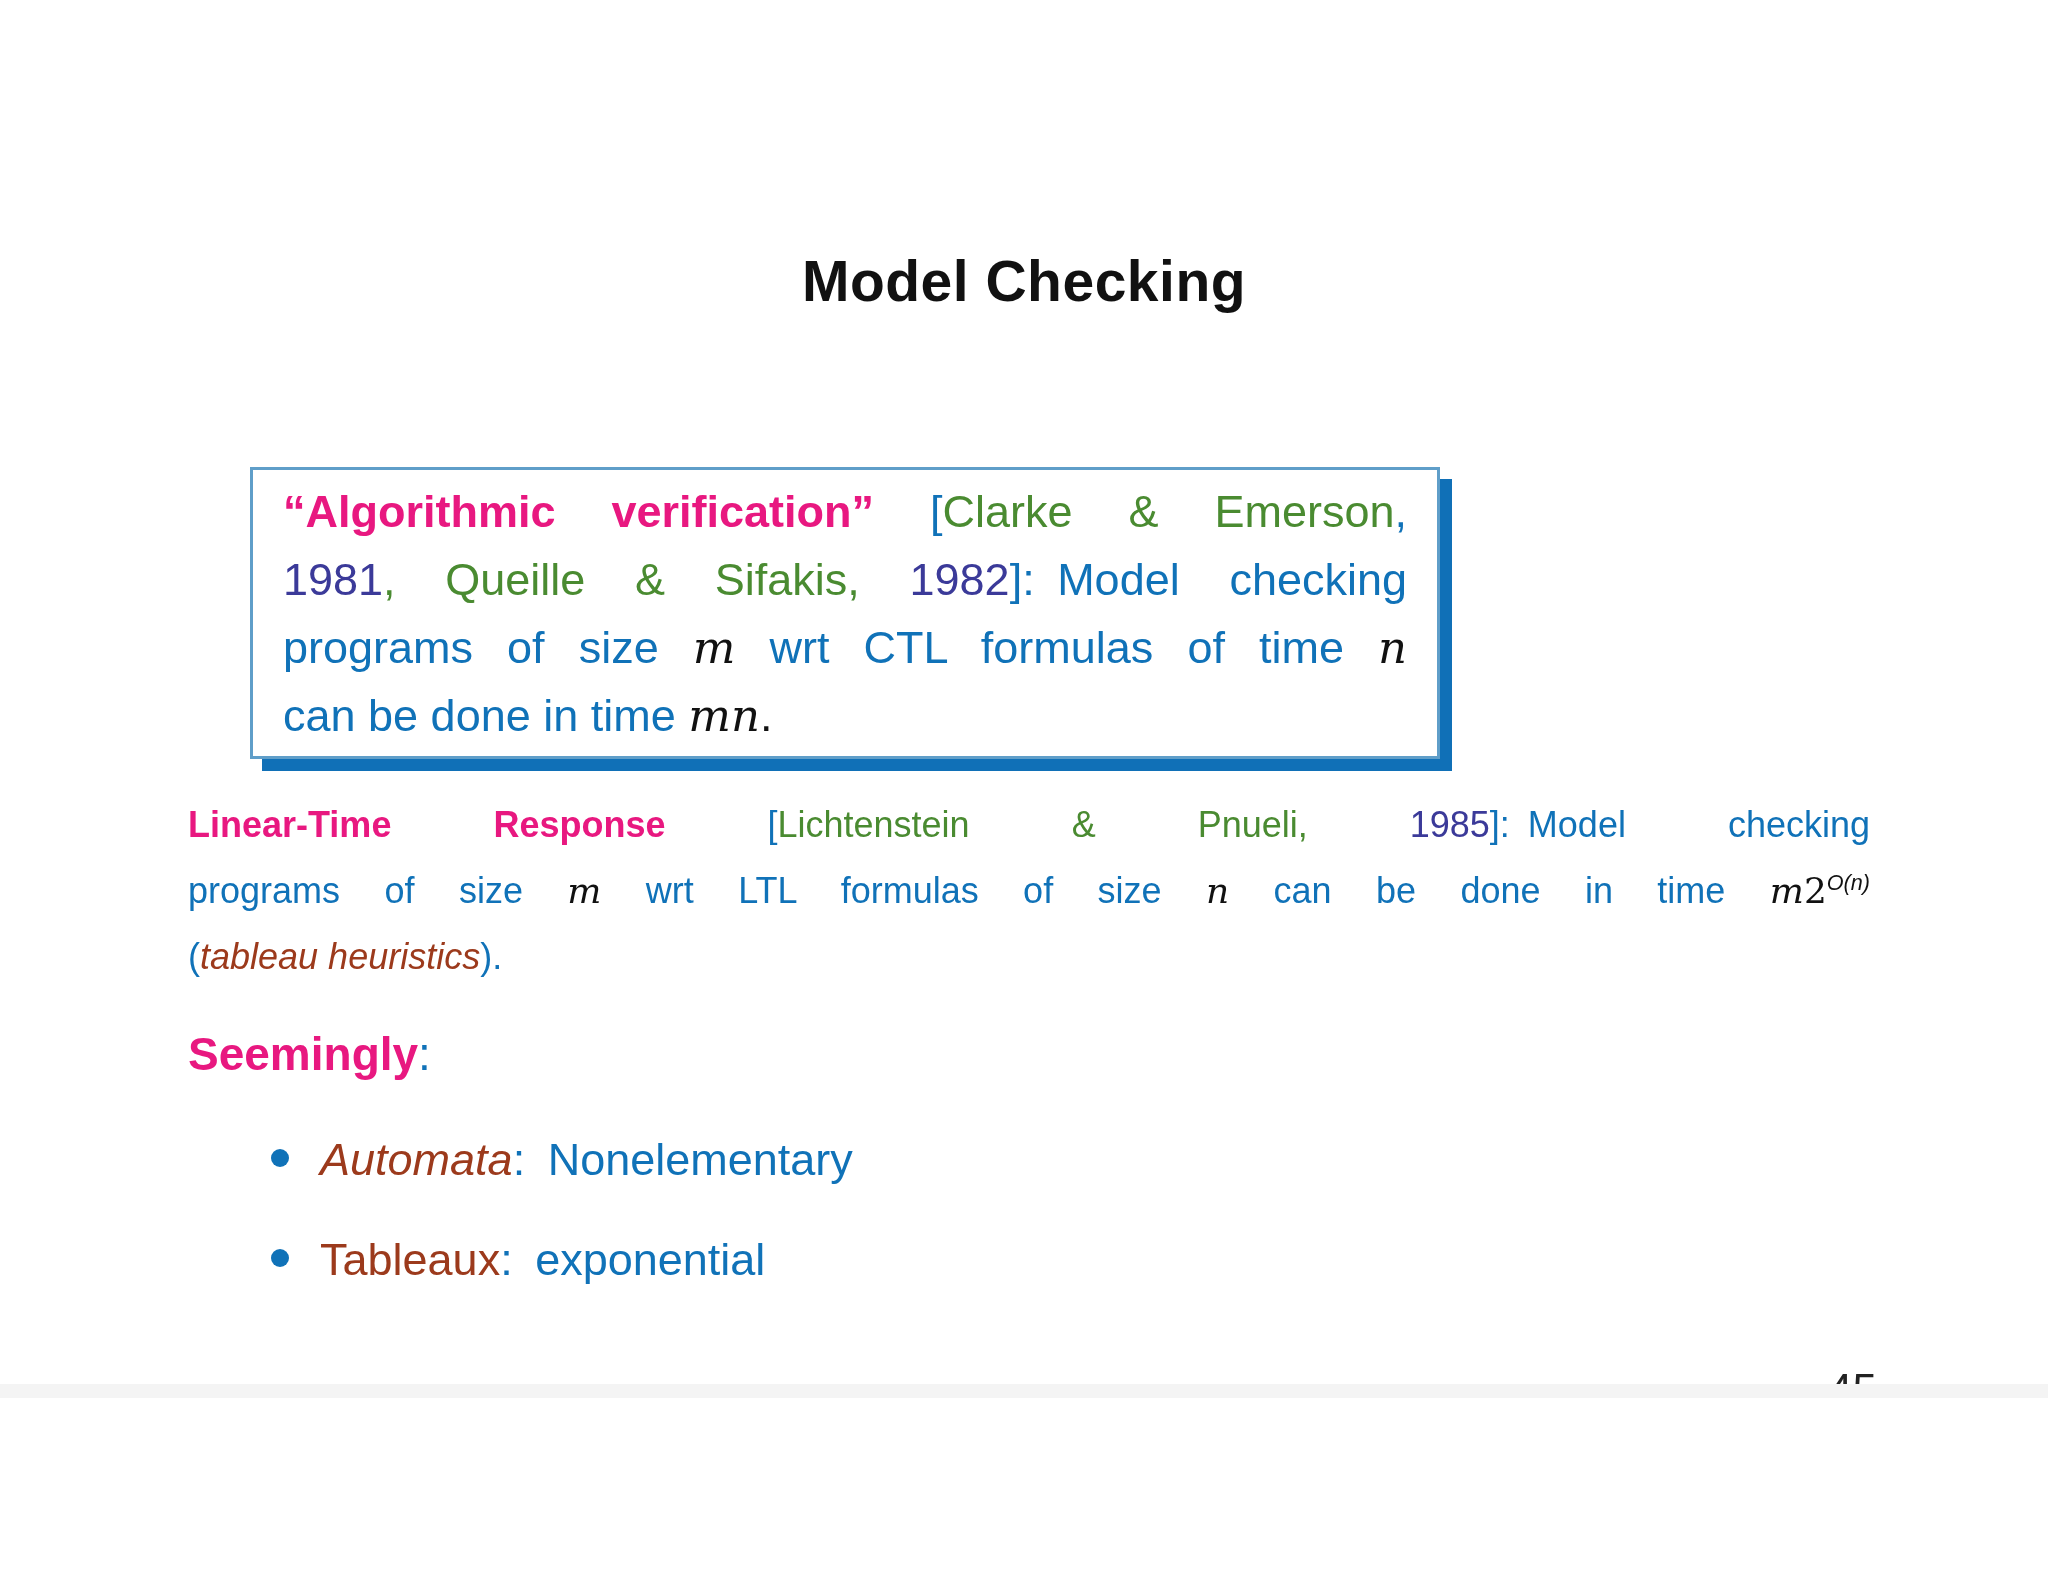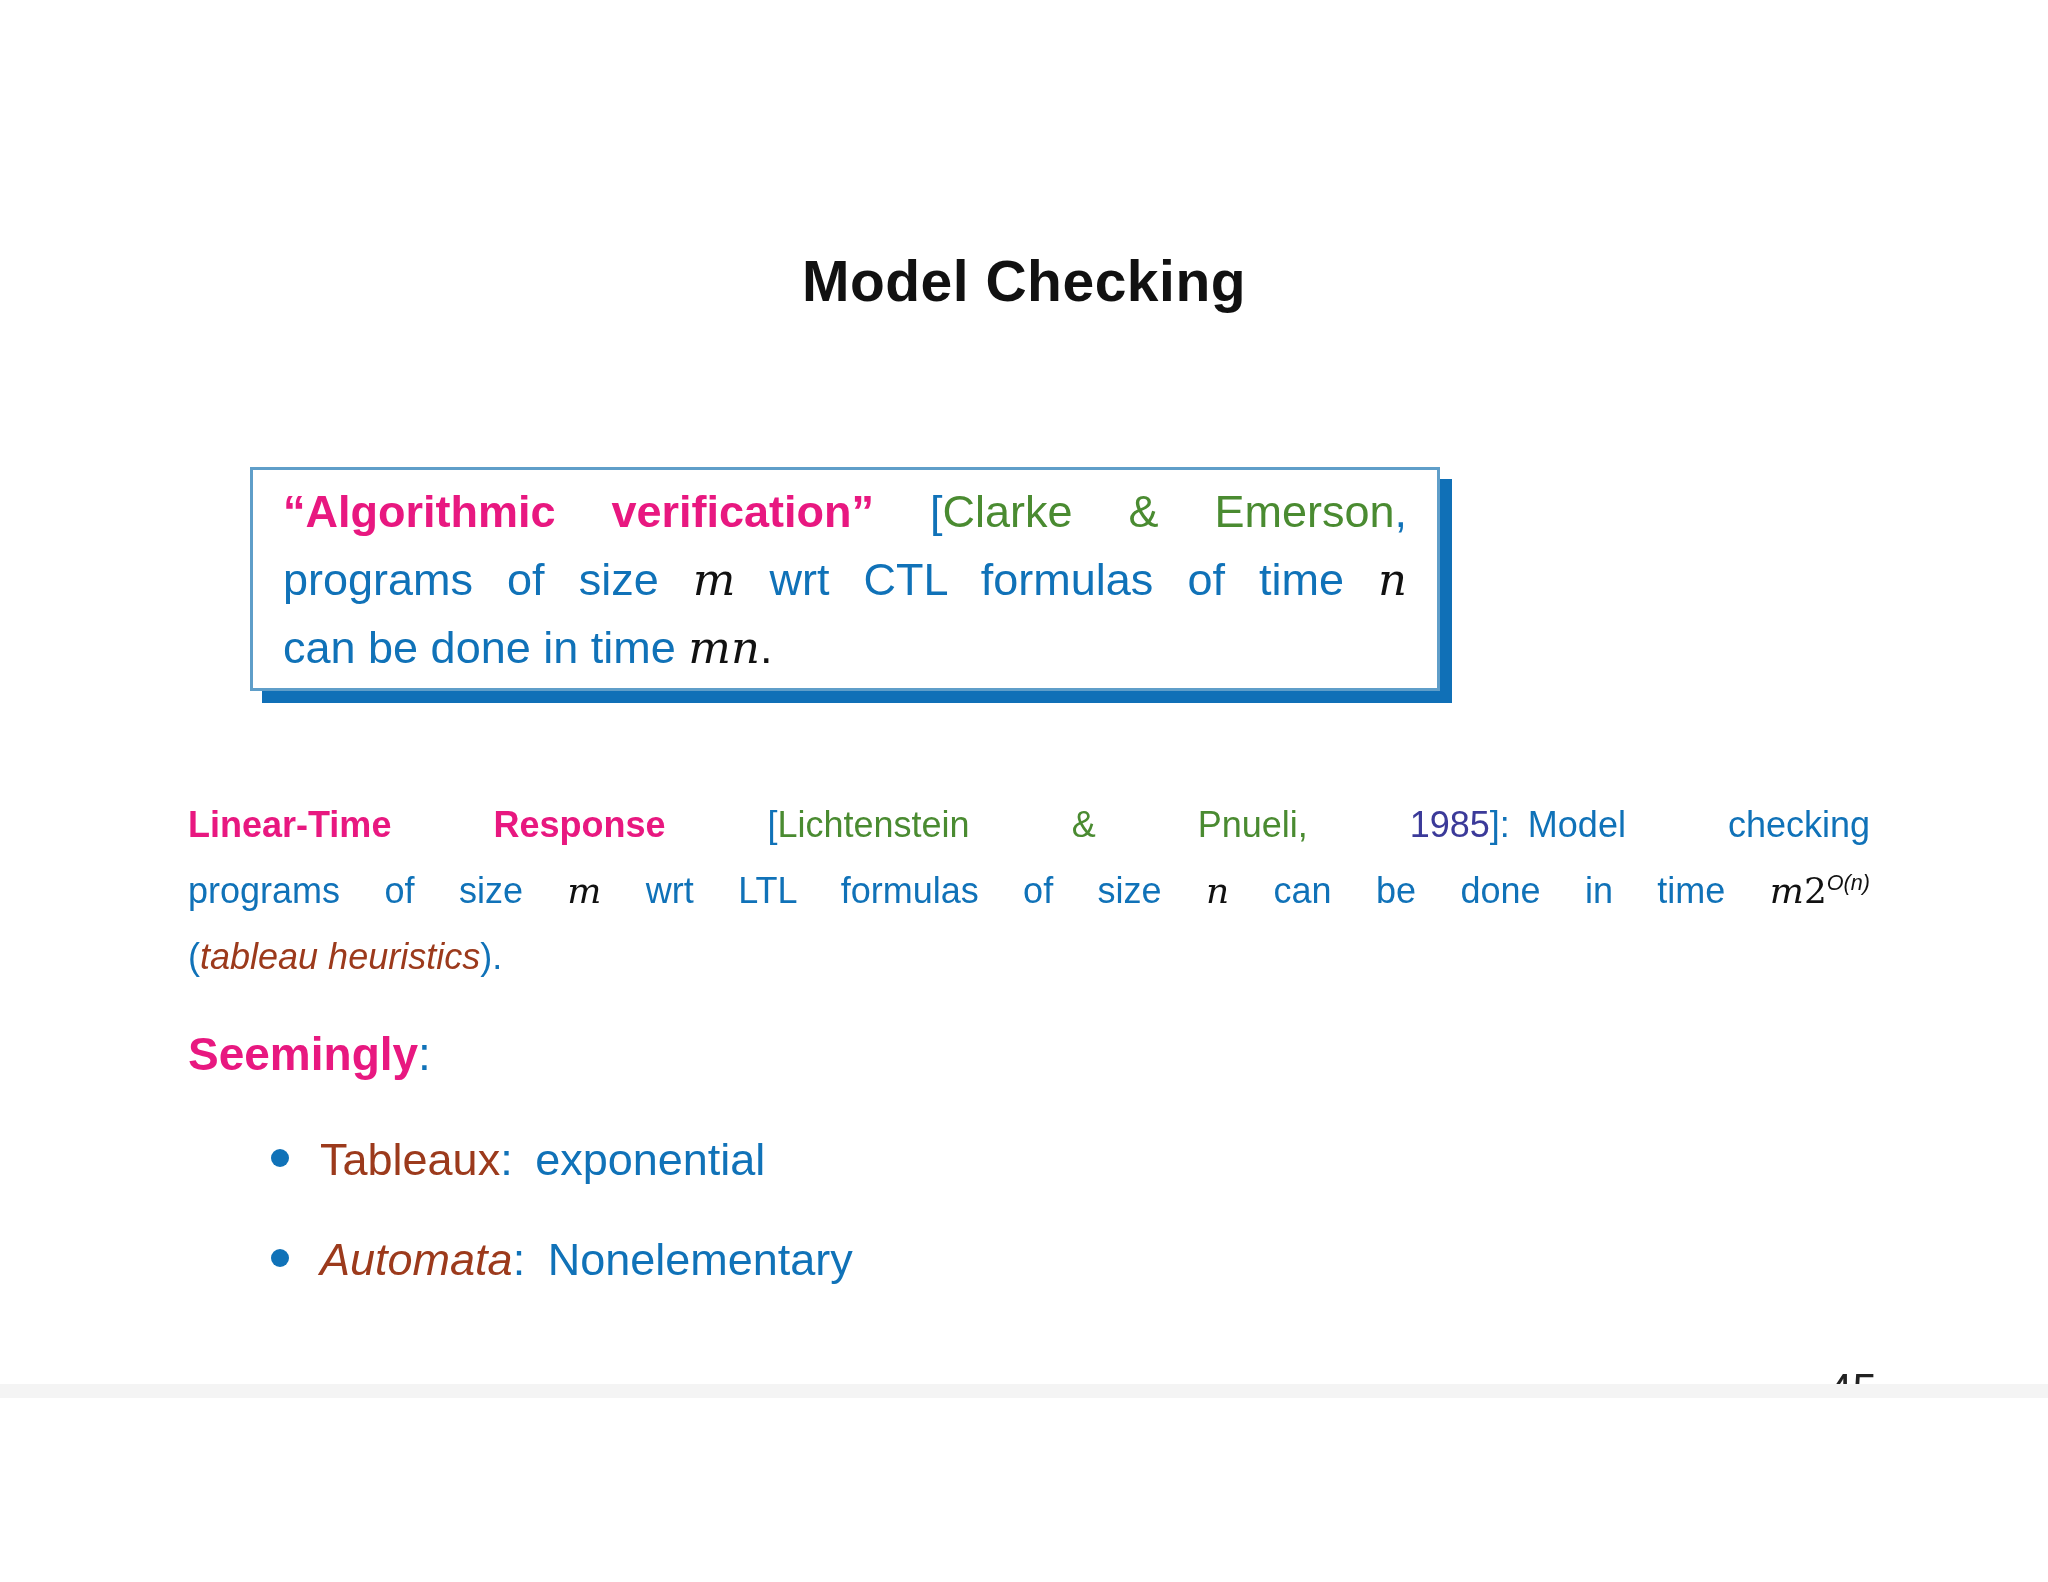--- a/index.html
+++ b/index.html
@@ -70,40 +70,41 @@
 </style>
 </head>
 <body>
 
 <div class="slide">
 
   <div class="slide-title">Model Checking</div>
 
   <div class="theorem-box">
     <div class="jl"><span class="mag">“Algorithmic verification” </span><span class="blu">[</span><span class="grn">Clarke &amp; Emerson</span><span class="blu">,</span></div>
+    <div class="jl"><span class="pur">1981</span><span class="grn">, Queille &amp; Sifakis, </span><span class="pur">1982</span><span class="blu">]: Model checking</span></div>
     <div class="jl"><span class="blu">programs of size </span><span class="m">m</span><span class="blu"> wrt CTL formulas of time </span><span class="m">n</span></div>
     <div><span class="blu">can be done in time </span><span class="m">mn</span><span class="blk">.</span></div>
   </div>
 
   <div class="para para-linear">
     <div class="jl"><span class="mag">Linear-Time Response </span><span class="blu">[</span><span class="grn">Lichtenstein &amp; Pnueli, </span><span class="pur">1985</span><span class="blu">]: Model checking</span></div>
     <div class="jl"><span class="blu">programs of size </span><span class="m">m</span><span class="blu"> wrt LTL formulas of size </span><span class="m">n</span><span class="blu"> can be done in time </span><span class="m">m</span><span class="mu">2</span><span class="sup">O(n)</span></div>
     <div><span class="blu">(</span><span class="red">tableau heuristics</span><span class="blu">).</span></div>
   </div>
 
   <div class="heading-line"><span class="mag">Seemingly</span><span class="blu">:</span></div>
 
   <ul class="bullet-list">
     <li class="bullet-item">
       <span class="bullet-dot"></span>
-      <span><span class="redup">Tableaux</span><span class="blu">: exponential</span></span>
+      <span><span class="red">Automata</span><span class="blu">: Nonelementary</span></span>
     </li>
     <li class="bullet-item">
       <span class="bullet-dot"></span>
-      <span><span class="red">Automata</span><span class="blu">: Nonelementary</span></span>
+      <span><span class="redup">Tableaux</span><span class="blu">: exponential</span></span>
     </li>
   </ul>
 
   <div class="page-number">45</div>
 
   <div class="bottom-strip"></div>
 
 </div>
 
 </body></html>

